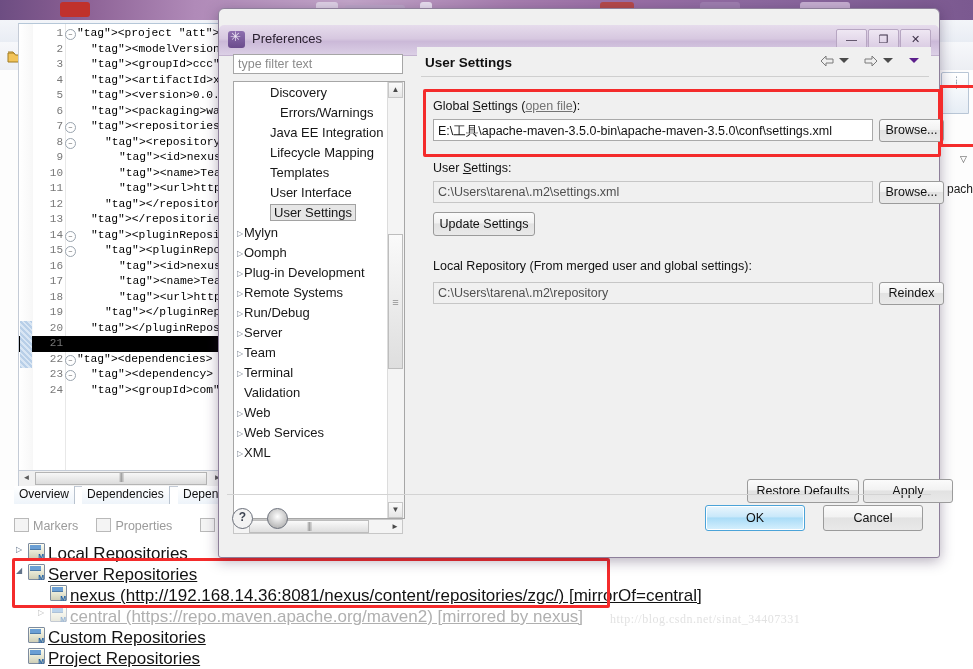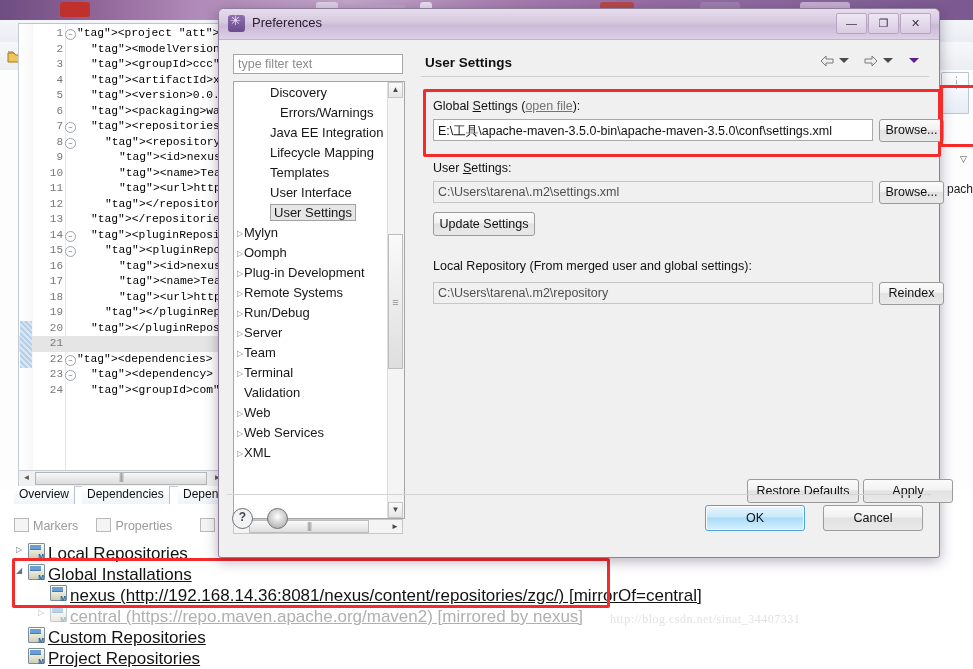--- a/index.html
+++ b/index.html
@@ -89,21 +89,21 @@
   .cl .ln {
     position: absolute; left: 0; width: 44px; text-align: right;
     color: #787878; font-size: 11px;
   }
   .cl .fold {
     position: absolute; left: 46px; width: 9px; height: 9px; top: 3px;
     border: 1px solid #9aa4ae; border-radius: 50%; background: #ffffff;
     font-size: 8px; line-height: 7px; text-align: center; color: #555;
   }
   .cl .txt { position: absolute; left: 58px; color: #000000; }
-  .cl.sel .txt, .cl.sel { background: #e5e5e5; }
+  .cl.sel .txt, .cl.sel { background: #000000; }
   .sel-bar { background: repeating-linear-gradient(45deg,#b8cfe8 0 2px,#d9e6f4 2px 4px); }
 
   .code-hscroll {
     position: absolute; left: 18px; top: 470px; width: 206px; height: 15px;
     background: #f0f0f0; border: 1px solid #c4cbd6;
   }
   .code-hscroll .thumb {
     position: absolute; left: 16px; top: 1px; width: 170px; height: 11px;
     background: linear-gradient(180deg,#f7f7f7,#dcdcdc); border: 1px solid #b4b4b4;
   }
@@ -174,21 +174,21 @@
 
   
   .dialog {
     position: absolute; left: 218px; top: 8px; width: 720px; height: 548px;
     background: #f0f0f0;
     border: 1px solid #8d7f9a;
     border-radius: 6px 6px 3px 3px;
     box-shadow: 0 3px 14px rgba(40,20,60,.35);
   }
   .dlg-title {
-    position: absolute; left: 0; top: 0; right: 0; height: 30px;
+    position: absolute; left: 0; top: 16px; right: 0; height: 30px;
     background: linear-gradient(180deg,#e6dcec 0%, #d7c8e0 45%, #cbb9d8 55%, #dcd0e6 100%);
     border-radius: 5px 5px 0 0;
     border-bottom: 1px solid #c3b3cf;
   }
   .dlg-title .gear {
     position: absolute; left: 9px; top: 6px; width: 17px; height: 17px;
     border-radius: 3px; background: linear-gradient(180deg,#8e6fb0,#6a4b8c);
   }
   .dlg-title .gear::after {
     content: "✳"; position: absolute; left: 2px; top: -2px; color: #efe8f5; font-size: 13px;
@@ -441,21 +441,21 @@
 
   <div class="repo-tree" id="repo-tree">
       <div class="rrow">
         <span class="twisty" style="left: 0px;">▷</span>
         <span class="ricon" style="left: 14px;"></span>
         <span class="rlbl" style="left: 34px;">Local Repositories</span>
       </div>
       <div class="rrow">
         <span class="twisty" style="left: 0px;">◢</span>
         <span class="ricon" style="left: 14px;"></span>
-        <span class="rlbl" style="left: 34px;">Global Installations</span>
+        <span class="rlbl" style="left: 34px;">Server Repositories</span>
       </div>
       <div class="rrow">
         <span class="ricon" style="left: 36px;"></span>
         <span class="rlbl" style="left: 56px;">nexus (http://192.168.14.36:8081/nexus/content/repositories/zgc/) [mirrorOf=central]</span>
       </div>
       <div class="rrow dim">
         <span class="twisty" style="left: 22px;">▷</span>
         <span class="ricon" style="left: 36px;"></span>
         <span class="rlbl" style="left: 56px;">central (https://repo.maven.apache.org/maven2) [mirrored by nexus]</span>
       </div>

